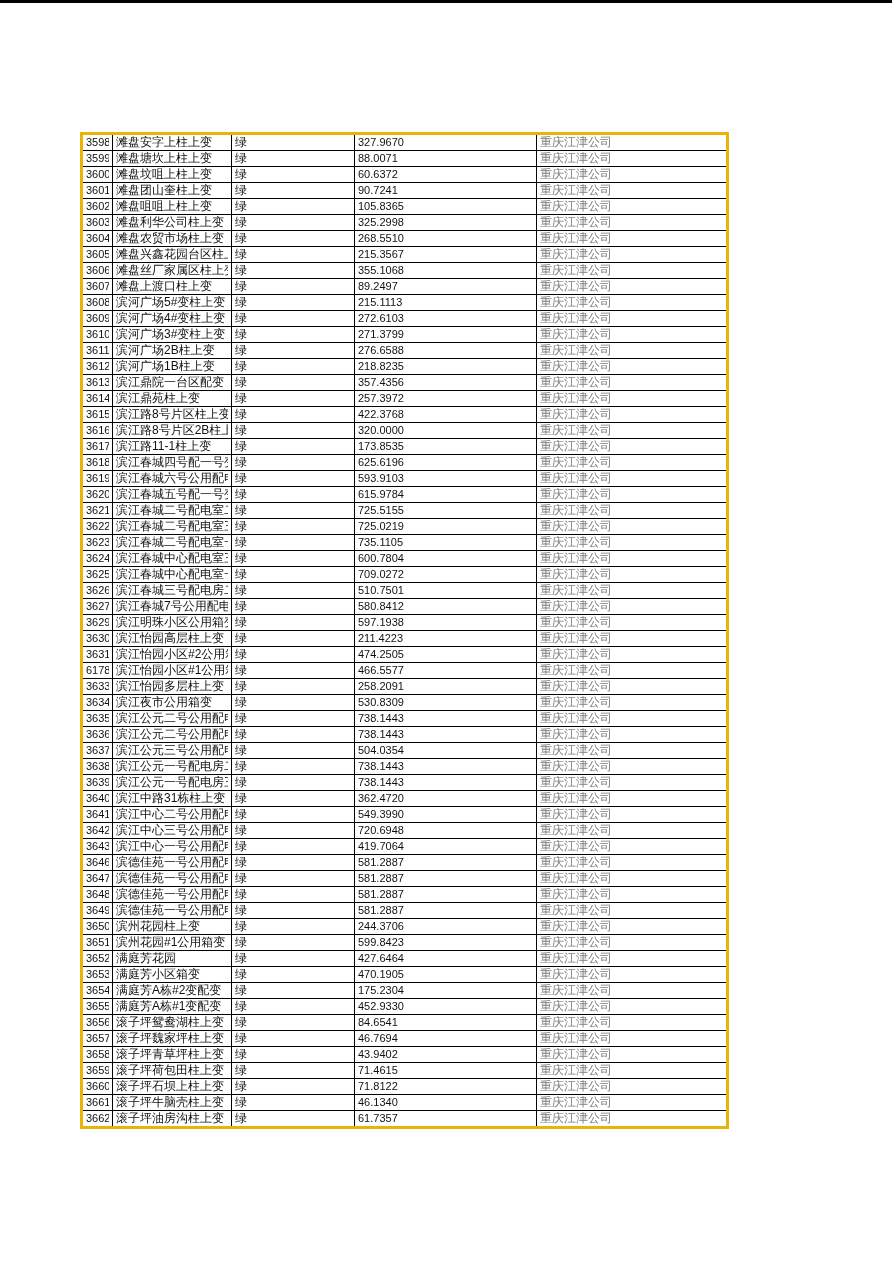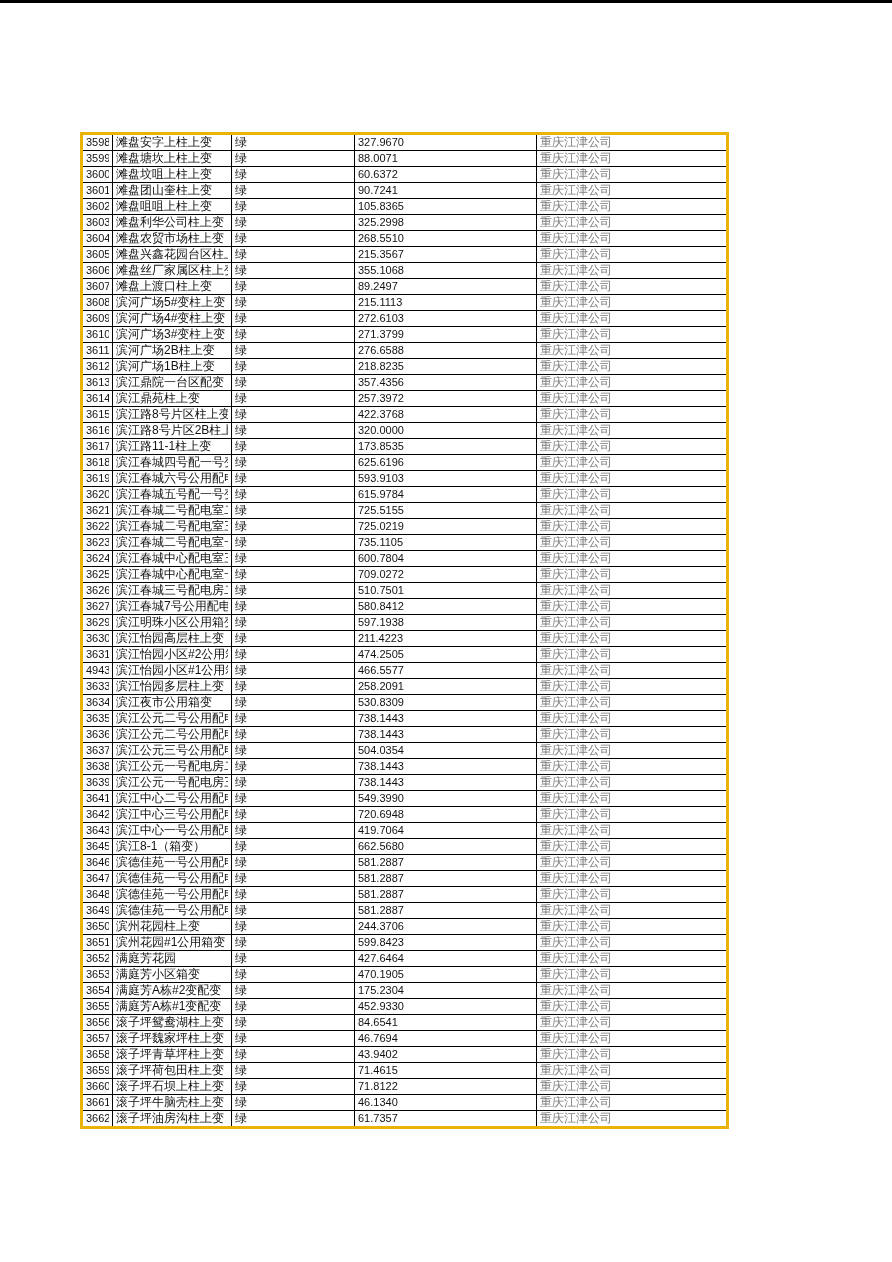--- a/index.html
+++ b/index.html
@@ -610,21 +610,21 @@
           </td>
           <td>
             <span class="cv">474.2505</span>
           </td>
           <td>
             <span class="cv">重庆江津公司</span>
           </td>
         </tr>
         <tr>
           <td>
-            <span class="cv">4943</span>
+            <span class="cv">6178</span>
           </td>
           <td>
             <span class="cv">滨江怡园小区#1公用箱变</span>
           </td>
           <td>
             <span class="cv">绿</span>
           </td>
           <td>
             <span class="cv">466.5577</span>
           </td>
@@ -746,20 +746,37 @@
           </td>
           <td>
             <span class="cv">738.1443</span>
           </td>
           <td>
             <span class="cv">重庆江津公司</span>
           </td>
         </tr>
         <tr>
           <td>
+            <span class="cv">3640</span>
+          </td>
+          <td>
+            <span class="cv">滨江中路31栋柱上变</span>
+          </td>
+          <td>
+            <span class="cv">绿</span>
+          </td>
+          <td>
+            <span class="cv">362.4720</span>
+          </td>
+          <td>
+            <span class="cv">重庆江津公司</span>
+          </td>
+        </tr>
+        <tr>
+          <td>
             <span class="cv">3641</span>
           </td>
           <td>
             <span class="cv">滨江中心二号公用配电房一号变</span>
           </td>
           <td>
             <span class="cv">绿</span>
           </td>
           <td>
             <span class="cv">549.3990</span>
@@ -790,37 +807,20 @@
             <span class="cv">3643</span>
           </td>
           <td>
             <span class="cv">滨江中心一号公用配电房一号变</span>
           </td>
           <td>
             <span class="cv">绿</span>
           </td>
           <td>
             <span class="cv">419.7064</span>
-          </td>
-          <td>
-            <span class="cv">重庆江津公司</span>
-          </td>
-        </tr>
-        <tr>
-          <td>
-            <span class="cv">3645</span>
-          </td>
-          <td>
-            <span class="cv">滨江8-1（箱变）</span>
-          </td>
-          <td>
-            <span class="cv">绿</span>
-          </td>
-          <td>
-            <span class="cv">662.5680</span>
           </td>
           <td>
             <span class="cv">重庆江津公司</span>
           </td>
         </tr>
         <tr>
           <td>
             <span class="cv">3646</span>
           </td>
           <td>

